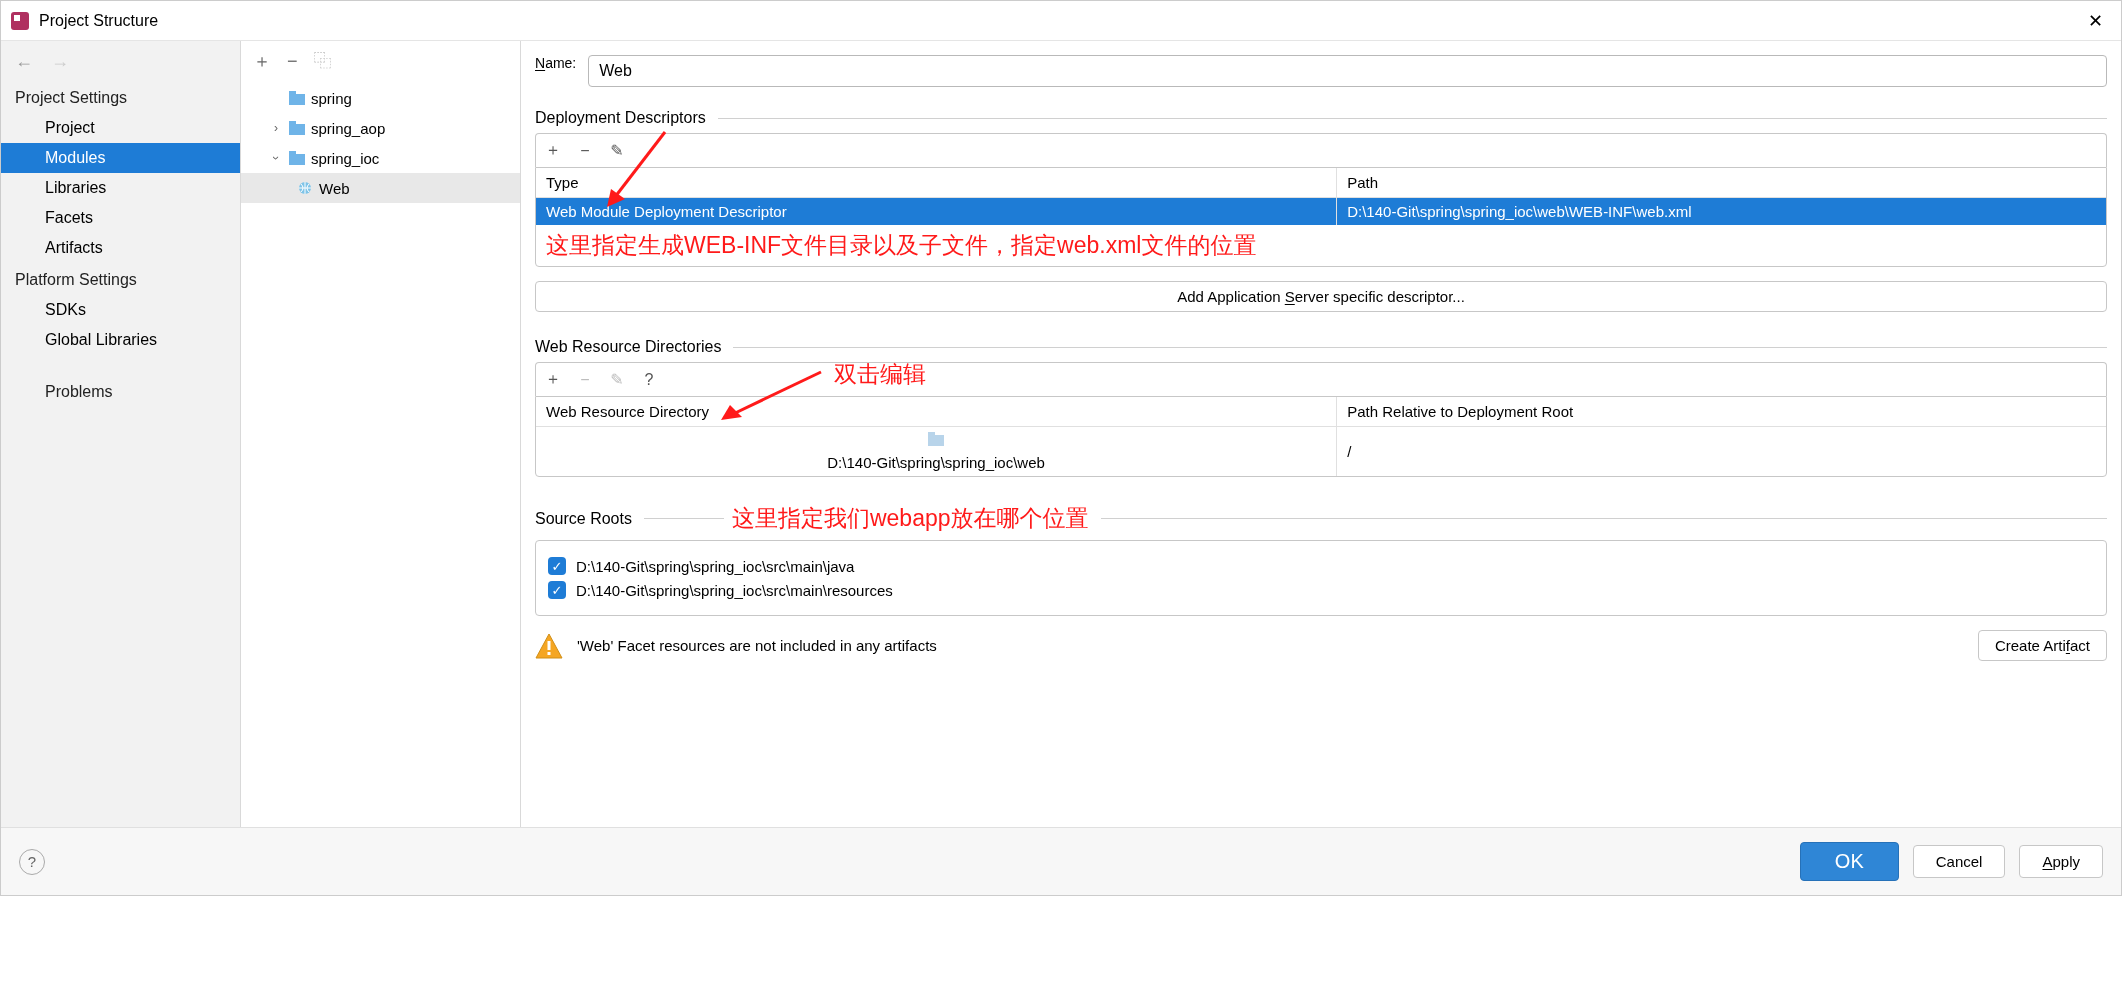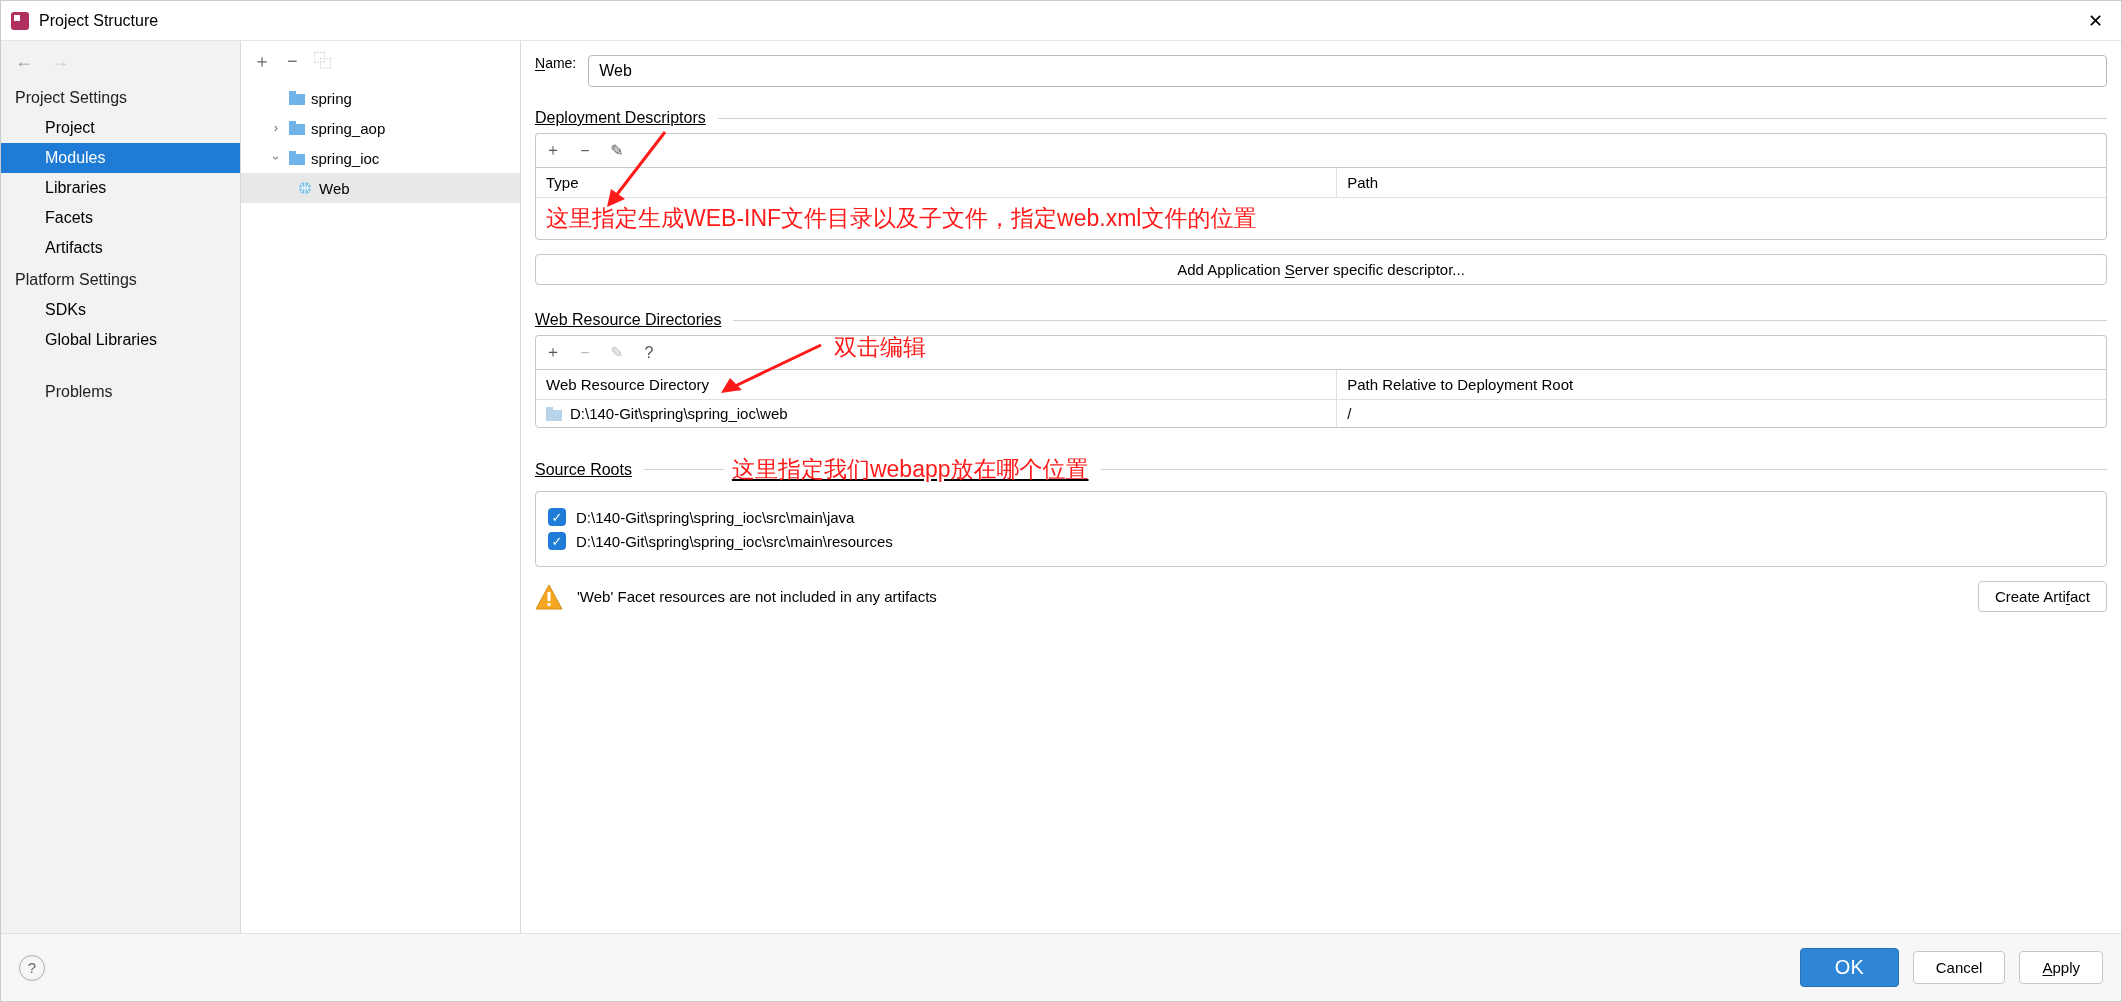--- a/index.html
+++ b/index.html
@@ -1,17 +1,17 @@
 <!DOCTYPE html>
 <html><head>
 <meta charset="utf-8">
 <style>
   * { box-sizing: border-box; font-family: "Segoe UI", Arial, sans-serif; }
   body { margin: 0; background: #fff; font-size: 14px; color: #000; }
-  .window { width: 2122px; height: 1002px; display: flex; flex-direction: column; border: 1px solid #ccc; background: #fde047; }
+  .window { width: 2122px; height: 896px; display: flex; flex-direction: column; border: 1px solid #ccc; background: #fde047; }
   .titlebar { height: 40px; display: flex; align-items: center; padding: 0 10px; background: #fff; border-bottom: 1px solid #e5e5e5; }
   .title-icon { width: 18px; height: 18px; margin-right: 10px; }
   .title-text { font-size: 16px; flex: 1; }
   .close-x { font-size: 18px; padding: 4px 8px; cursor: pointer; }
   .body { flex: 1; display: flex; min-height: 0; }
 
   .left-panel { width: 240px; background: #f2f2f2; display: flex; flex-direction: column; border-right: 1px solid #d9d9d9; }
   .nav-arrows { height: 40px; display: flex; align-items: center; padding: 0 14px; gap: 18px; color: #999; font-size: 18px; }
   .section-header { padding: 8px 14px 6px; font-size: 16px; color: #222; }
   .nav-item { padding: 6px 14px 6px 44px; font-size: 16px; cursor: pointer; }
@@ -24,38 +24,38 @@
   .tree-row .chevron { width: 14px; text-align: center; color: #666; font-size: 12px; }
   .tree-row.level1 { padding-left: 28px; }
   .tree-row.level2 { padding-left: 56px; }
   .tree-row.selected { background: #e8e8e8; }
   .folder-icon { width: 16px; height: 14px; display: inline-block; }
 
   .right-panel { flex: 1; background: #fff; display: flex; flex-direction: column; padding: 14px 14px 0 14px; min-width: 0; position: relative; }
   .name-row { display: flex; align-items: flex-start; gap: 12px; margin-bottom: 14px; }
   .name-input { flex: 1; border: 1px solid #b9b9b9; border-radius: 4px; padding: 6px 10px; font-size: 16px; }
 
-  .fieldset-label { font-size: 16px; margin: 8px 0 6px; display: flex; align-items: center; text-decoration: underline; }
+  .fieldset-label { font-size: 16px; margin: 8px 0 6px; display: flex; align-items: center; }
   .fieldset-label .line { flex: 1; height: 1px; background: #d0d0d0; margin-left: 12px; }
   .mini-toolbar { display: flex; align-items: center; gap: 14px; padding: 6px 8px; border: 1px solid #c7c7c7; border-bottom: none; border-radius: 4px 4px 0 0; color: #555; font-size: 16px; background:#fff; }
   .mini-toolbar .btn { width: 18px; text-align: center; cursor: pointer; }
 
   .table-wrap { border: 1px solid #c7c7c7; border-radius: 0 0 4px 4px; background: #fff; margin-bottom: 4px; }
   table { width: 100%; border-collapse: collapse; }
   th { text-align: left; font-weight: normal; font-size: 15px; padding: 6px 10px; border-bottom: 1px solid #e0e0e0; }
   th + th, td + td { border-left: 1px solid #e0e0e0; }
   td { padding: 5px 10px; font-size: 15px; }
   tr.selected-row td { background: #1e7cd6; color: #fff; }
 
   .annotation-red { color: #ff1a1a; font-size: 23px; position: absolute; white-space: nowrap; }
   .arrow-red-svg { position: absolute; pointer-events: none; }
 
   .plain-btn { border: 1px solid #c7c7c7; background: #fff; border-radius: 4px; padding: 6px 14px; font-size: 15px; cursor: pointer; margin-top: 10px; }
 
-  .res-dir-row td:first-child { display: flex; align-items: center; gap: 8px; }
+  .res-dir-row td:first-child { display: flex; align-items: center; gap: 8px; flex-direction: column; }
   .dir-icon { width: 16px; height: 14px; display:inline-block; }
 
   .source-roots-box { border: 1px solid #c7c7c7; border-radius: 4px; padding: 10px 12px; background: #fff; }
   .chk-row { display: flex; align-items: center; gap: 10px; margin: 6px 0; font-size: 15px; }
   .chk { width: 18px; height: 18px; border-radius: 4px; background: #1e7cd6; display: flex; align-items: center; justify-content: center; color: #fff; font-size: 13px; }
 
   .warning-row { display: flex; align-items: center; gap: 14px; margin-top: 14px; padding-bottom: 8px; }
   .warn-icon { width: 28px; height: 26px; }
   .warn-text { font-size: 15px; flex: 1; }
   .create-artifact-btn { border: 1px solid #c7c7c7; background: #fff; border-radius: 4px; padding: 6px 16px; font-size: 15px; cursor: pointer; }
@@ -159,20 +159,24 @@
         <span class="btn">−</span>
         <span class="btn">✎</span>
       </div>
       <div class="table-wrap" style="position:relative;">
         <table>
           <tbody>
               <tr>
             <th style="width:51%">Type</th>
             <th>Path</th>
           </tr>
+          <tr class="selected-row">
+            <td>Web Module Deployment Descriptor</td>
+            <td>D:\140-Git\spring\spring_ioc\web\WEB-INF\web.xml</td>
+          </tr>
           <tr>
                 <td colspan="2" style="height:38px;position:relative;">
             <span class="annotation-red" style="position:static;">这里指定生成WEB-INF文件目录以及子文件，指定web.xml文件的位置</span>
           </td>
               </tr>
         </tbody>
           </table>
       </div>
       <svg class="arrow-red-svg" style="left:84px; top:86px; width:70px; height:80px;" viewBox="0 0 70 80">
           <line x1="60" y1="5" x2="10" y2="70" stroke="#ff1a1a" stroke-width="3"></line>

